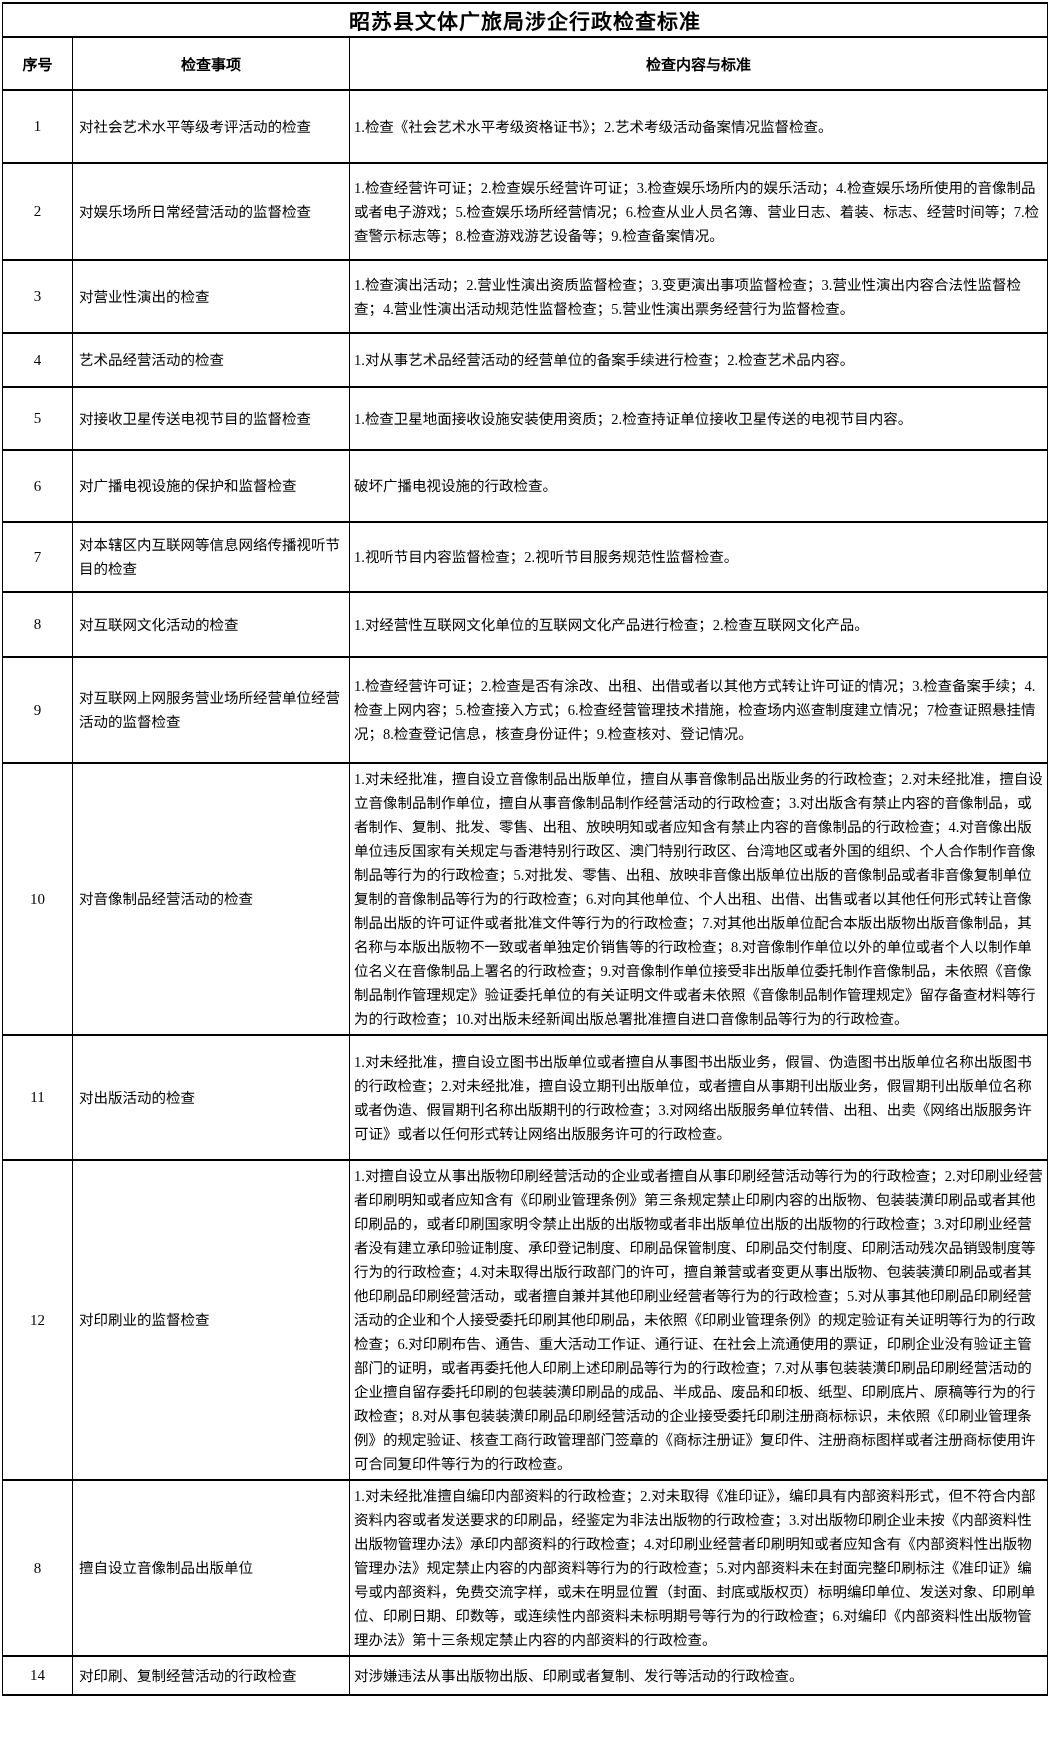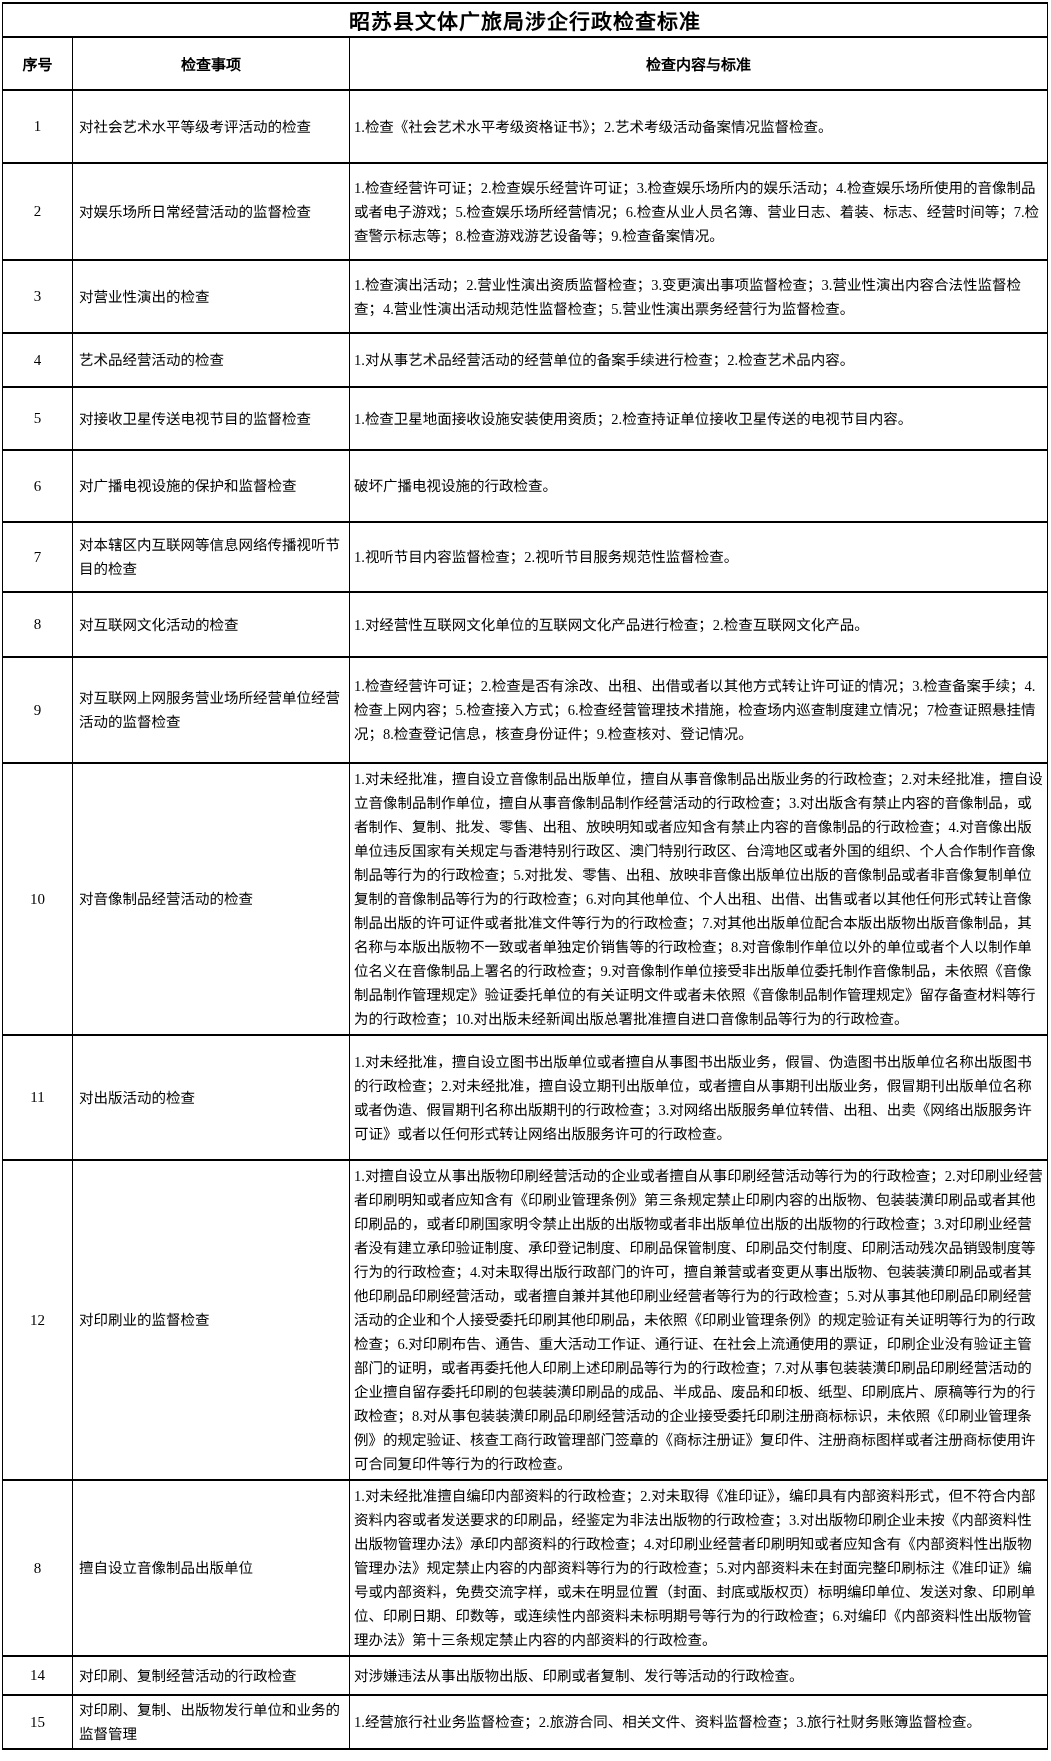--- a/index.html
+++ b/index.html
@@ -147,19 +147,14 @@
       <tr style="height: 150px;">
         <td class="cell-no">8</td>
         <td class="cell-item">擅自设立音像制品出版单位</td>
         <td class="cell-content">1.对未经批准擅自编印内部资料的行政检查；2.对未取得《准印证》，编印具有内部资料形式，但不符合内部资料内容或者发送要求的印刷品，经鉴定为非法出版物的行政检查；3.对出版物印刷企业未按《内部资料性出版物管理办法》承印内部资料的行政检查；4.对印刷业经营者印刷明知或者应知含有《内部资料性出版物管理办法》规定禁止内容的内部资料等行为的行政检查；5.对内部资料未在封面完整印刷标注《准印证》编号或内部资料，免费交流字样，或未在明显位置（封面、封底或版权页）标明编印单位、发送对象、印刷单位、印刷日期、印数等，或连续性内部资料未标明期号等行为的行政检查；6.对编印《内部资料性出版物管理办法》第十三条规定禁止内容的内部资料的行政检查。</td>
       </tr>
       <tr style="height: 39px;">
         <td class="cell-no">14</td>
         <td class="cell-item">对印刷、复制经营活动的行政检查</td>
         <td class="cell-content">对涉嫌违法从事出版物出版、印刷或者复制、发行等活动的行政检查。</td>
       </tr>
-      <tr style="height: 50px;">
-        <td class="cell-no">15</td>
-        <td class="cell-item">对印刷、复制、出版物发行单位和业务的监督管理</td>
-        <td class="cell-content">1.经营旅行社业务监督检查；2.旅游合同、相关文件、资料监督检查；3.旅行社财务账簿监督检查。</td>
-      </tr>
     </tbody>
 </table>
 
 </body></html>

